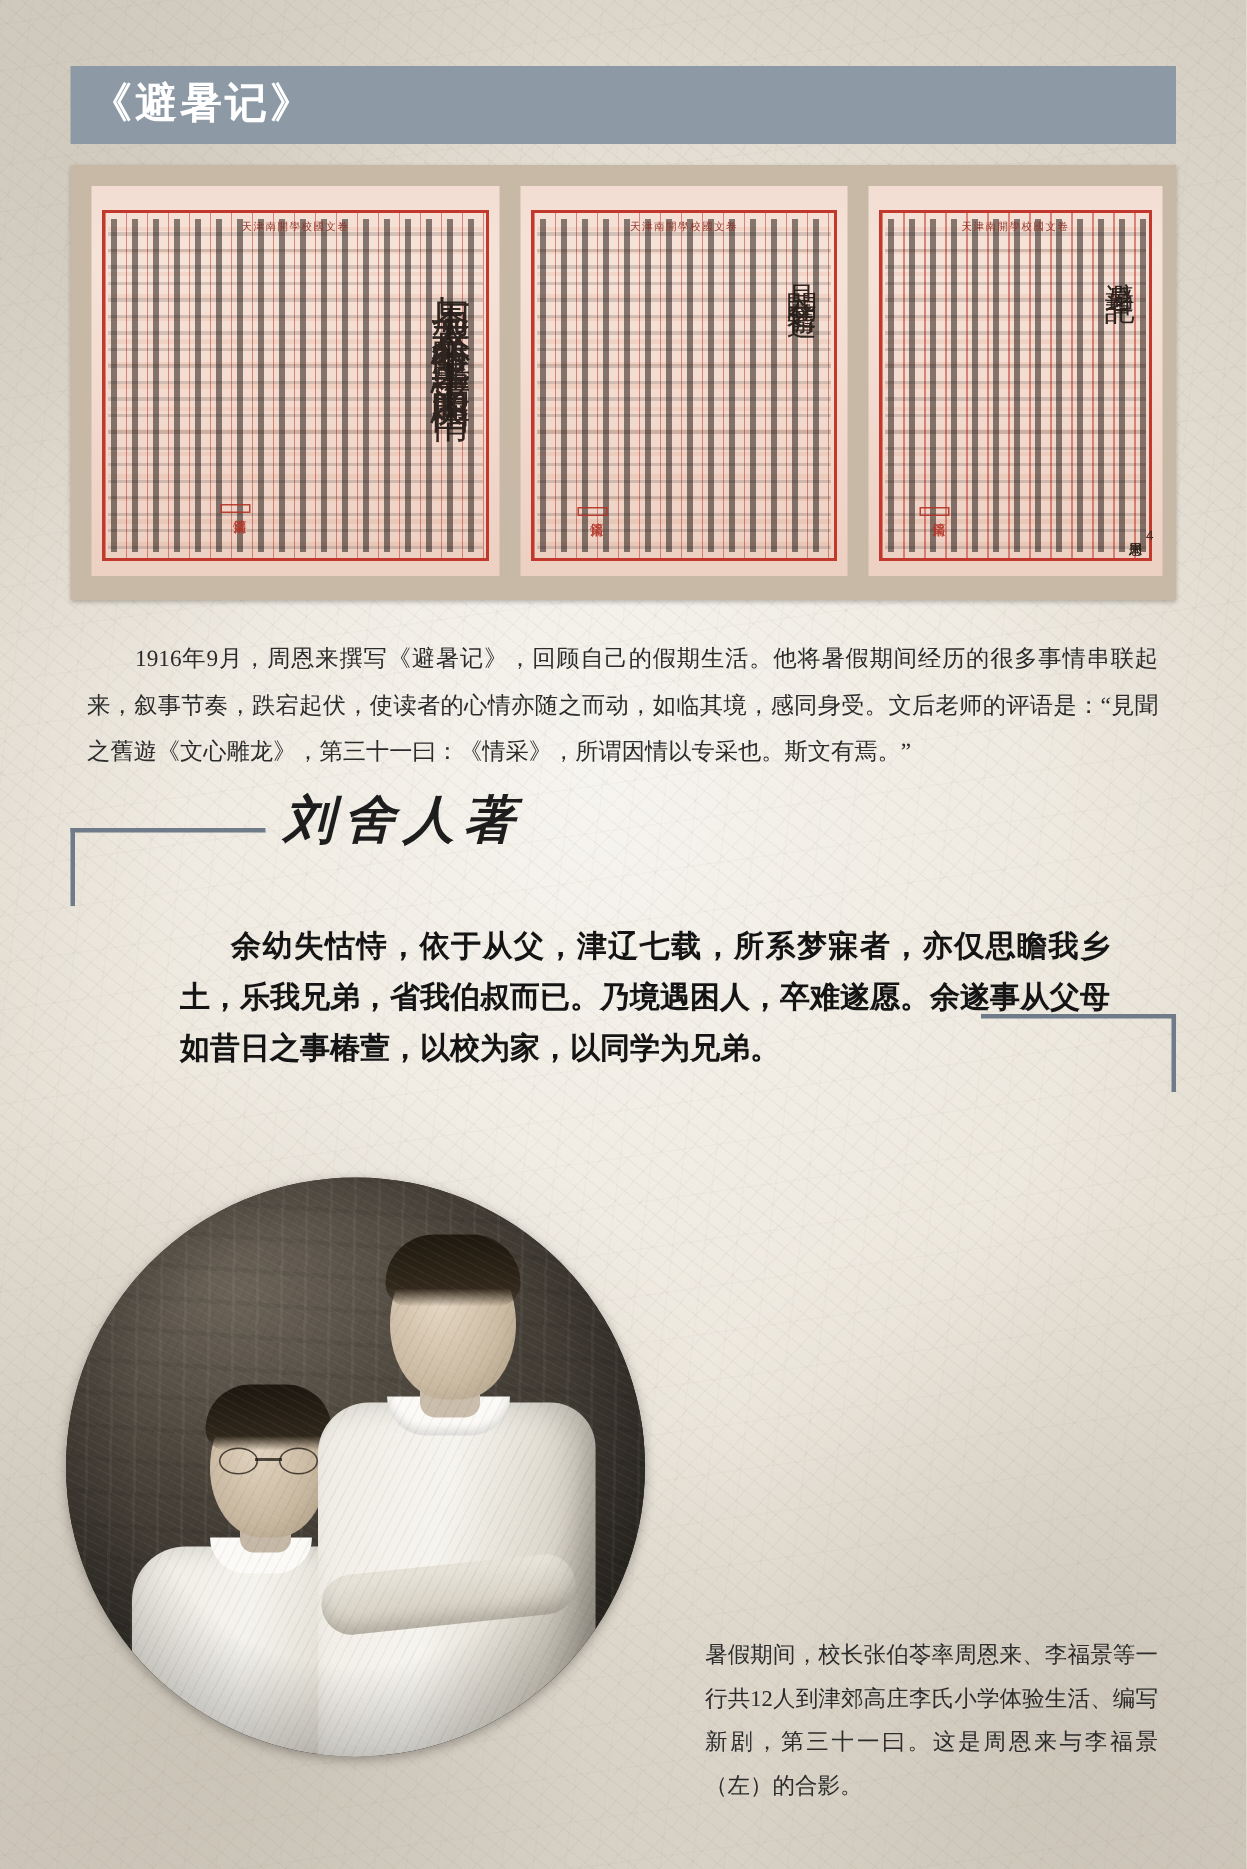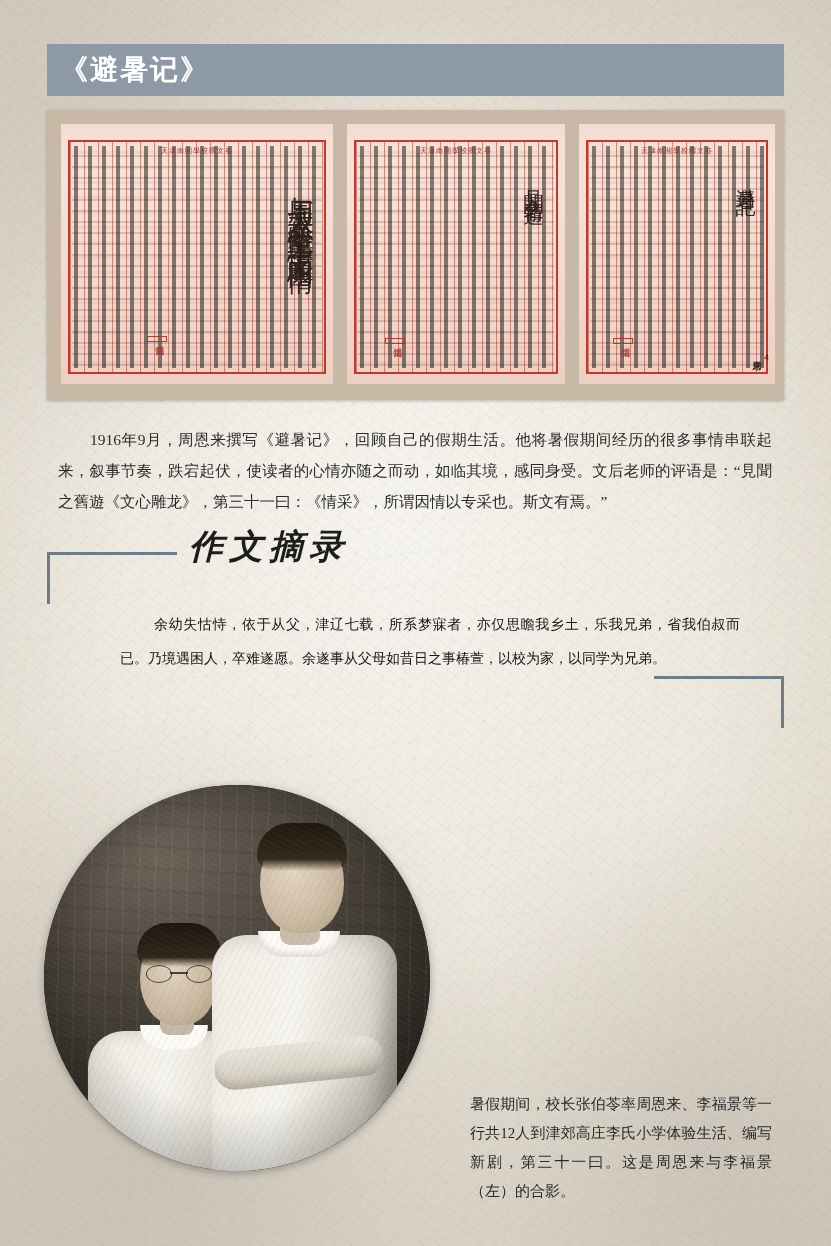--- a/index.html
+++ b/index.html
@@ -243,22 +243,22 @@
     white-space: nowrap;
   }
 
   
   #excerpt-body {
     position: absolute;
     left: 120px;
     top: 594px;
     width: 620px;
     font-family: "Liberation Serif", "DejaVu Serif", serif;
-    font-size: 14px;
-    font-weight: normal;
+    font-size: 20px;
+    font-weight: bold;
     line-height: 34px;
     color: #141414;
     text-align: justify;
     text-indent: 34px;
     z-index: 3;
   }
   #excerpt-corner-br {
     position: absolute;
     right: 47px;
     top: 676px;
@@ -503,21 +503,21 @@
       <div class="sig">周恩来</div>
     </div>
 
   </div>
 
   <p id="intro">1916年9月，周恩来撰写《避暑记》，回顾自己的假期生活。他将暑假期间经历的很多事情串联起来，叙事节奏，跌宕起伏，使读者的心情亦随之而动，如临其境，感同身受。文后老师的评语是：“見聞之舊遊《文心雕龙》，第三十一曰：《情采》，所谓因情以专采也。斯文有焉。”</p>
 
   <div id="excerpt-heading-wrap">
     <div id="heading-rule"></div>
     <div id="heading-corner"></div>
-    <div id="excerpt-heading">作文摘录</div>
+    <div id="excerpt-heading">刘舍人著</div>
   </div>
 
   <p id="excerpt-body">余幼失怙恃，依于从父，津辽七载，所系梦寐者，亦仅思瞻我乡土，乐我兄弟，省我伯叔而已。乃境遇困人，卒难遂愿。余遂事从父母如昔日之事椿萱，以校为家，以同学为兄弟。</p>
   <div id="excerpt-corner-br"></div>
   <div id="excerpt-corner-br-v"></div>
 
   <div id="portrait">
     <div class="bg"></div>
     <div class="wallstreak"></div>
 

